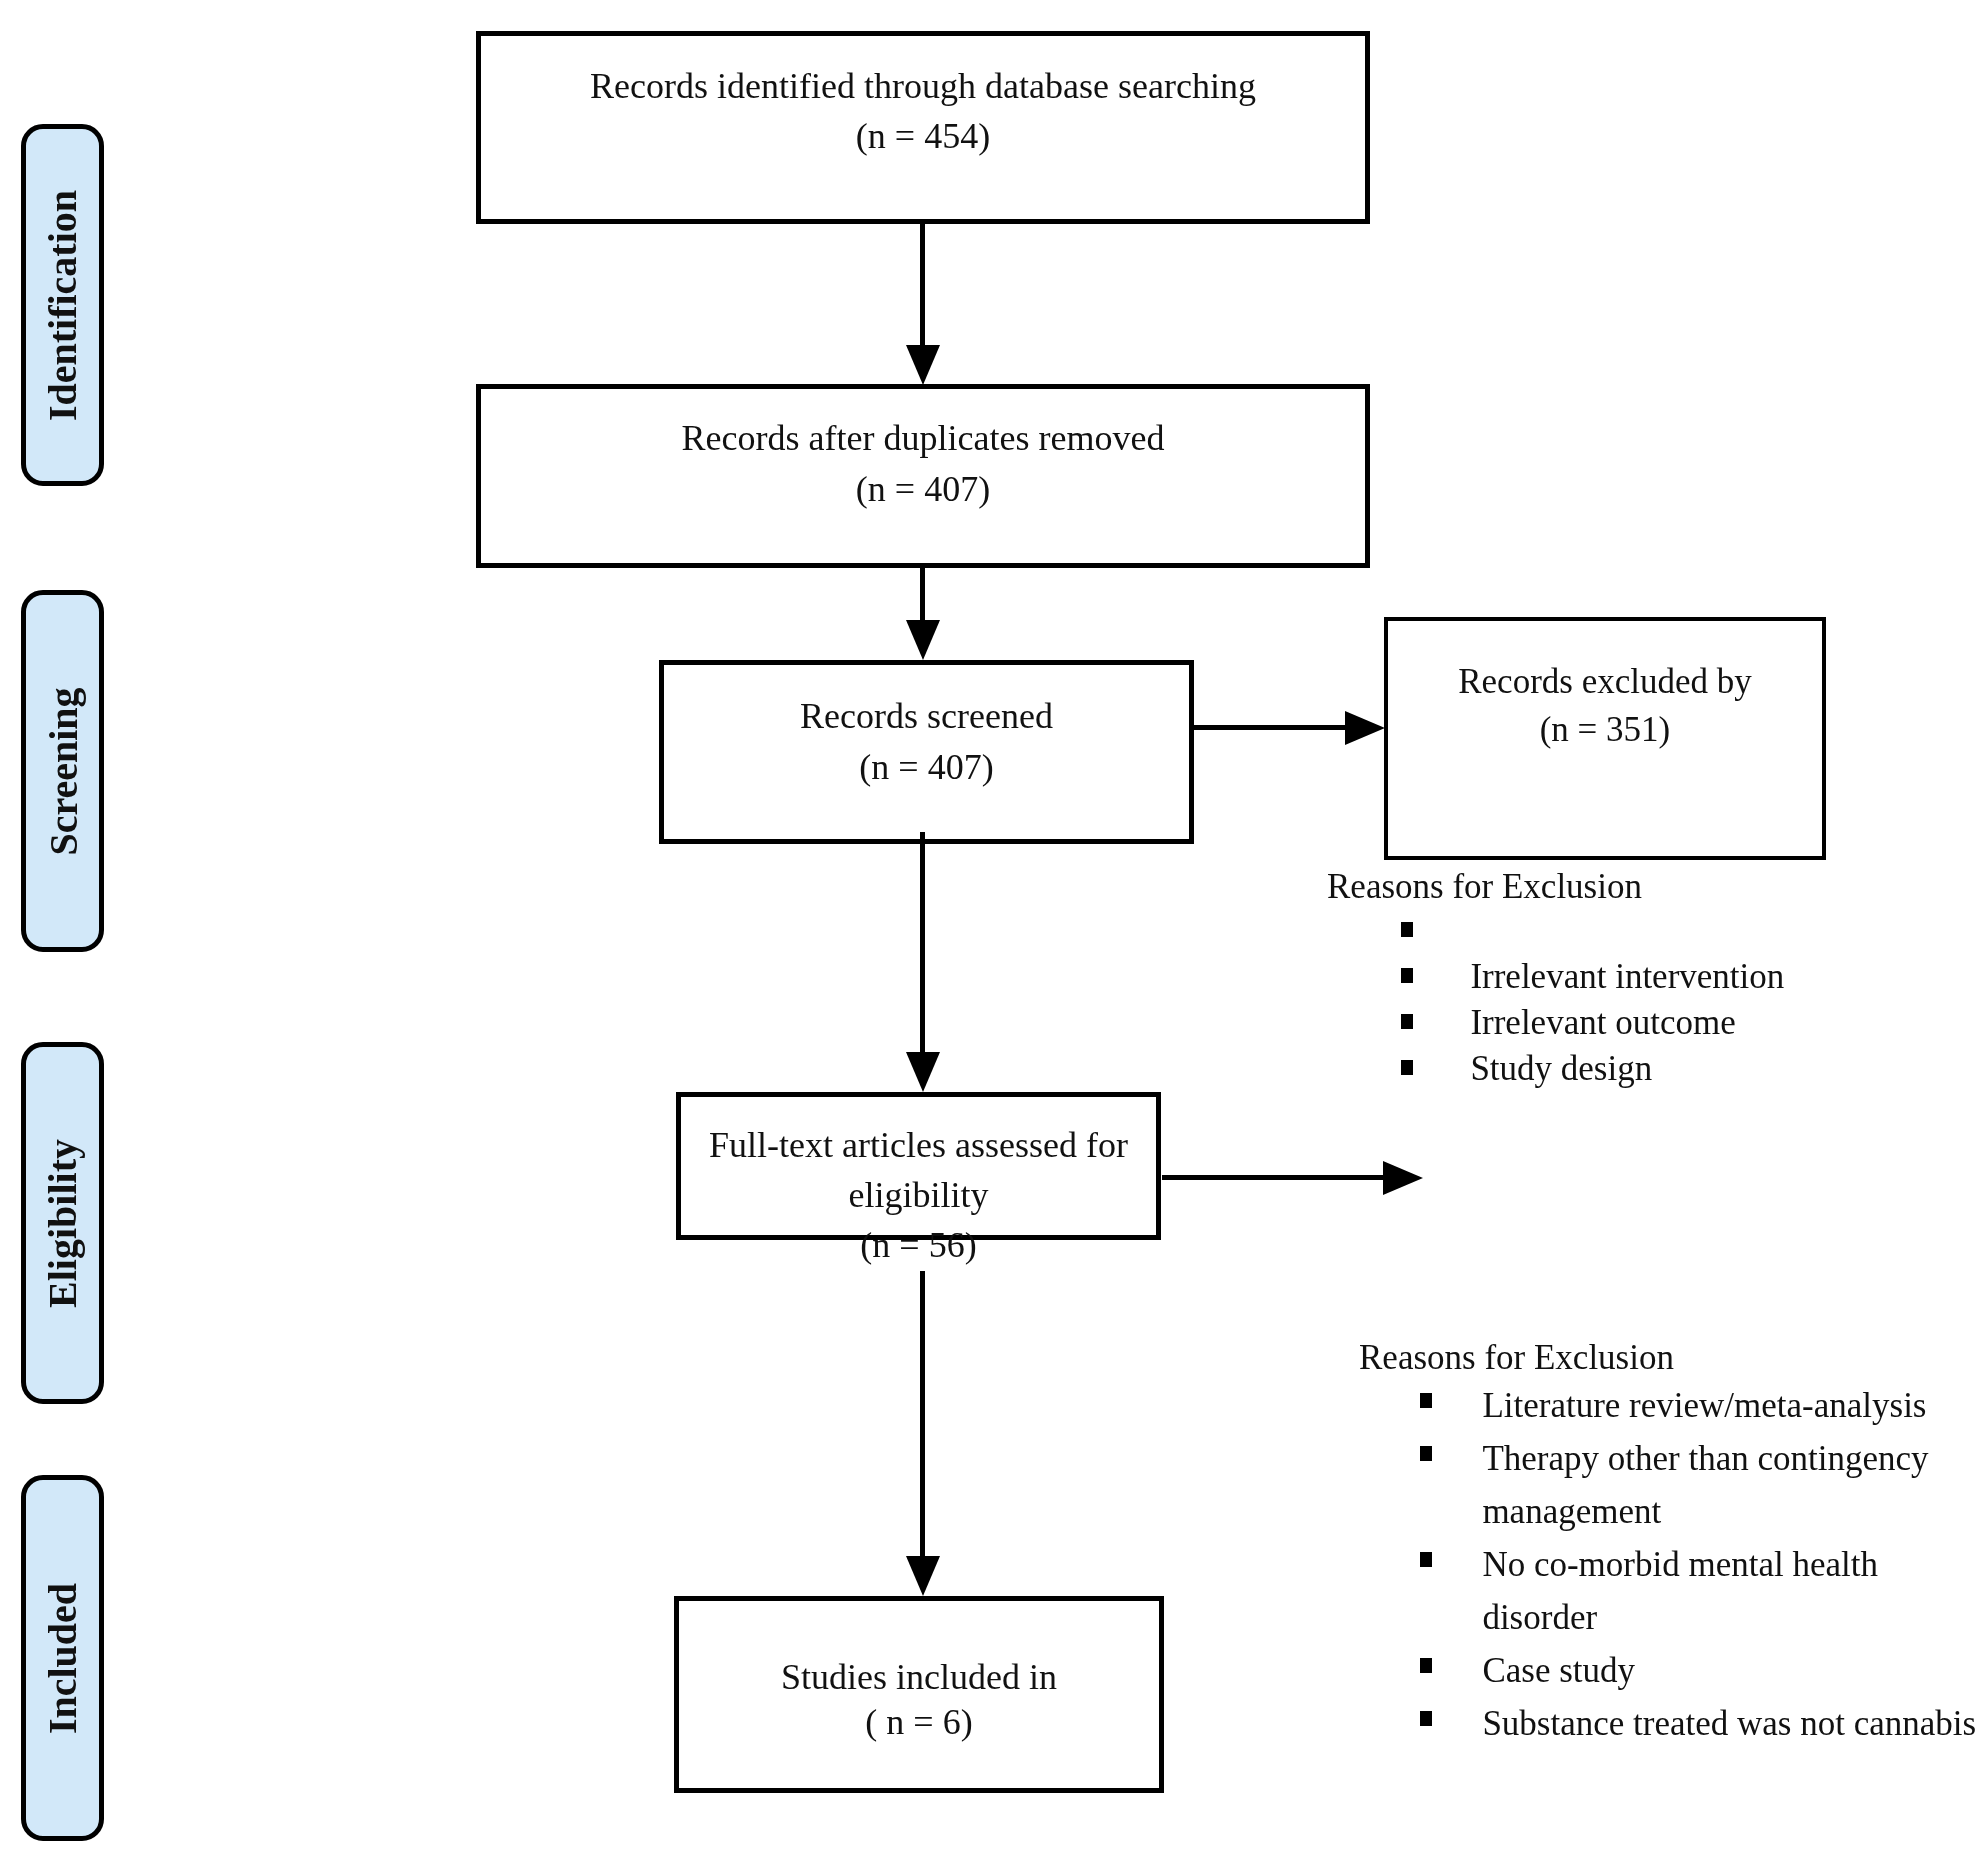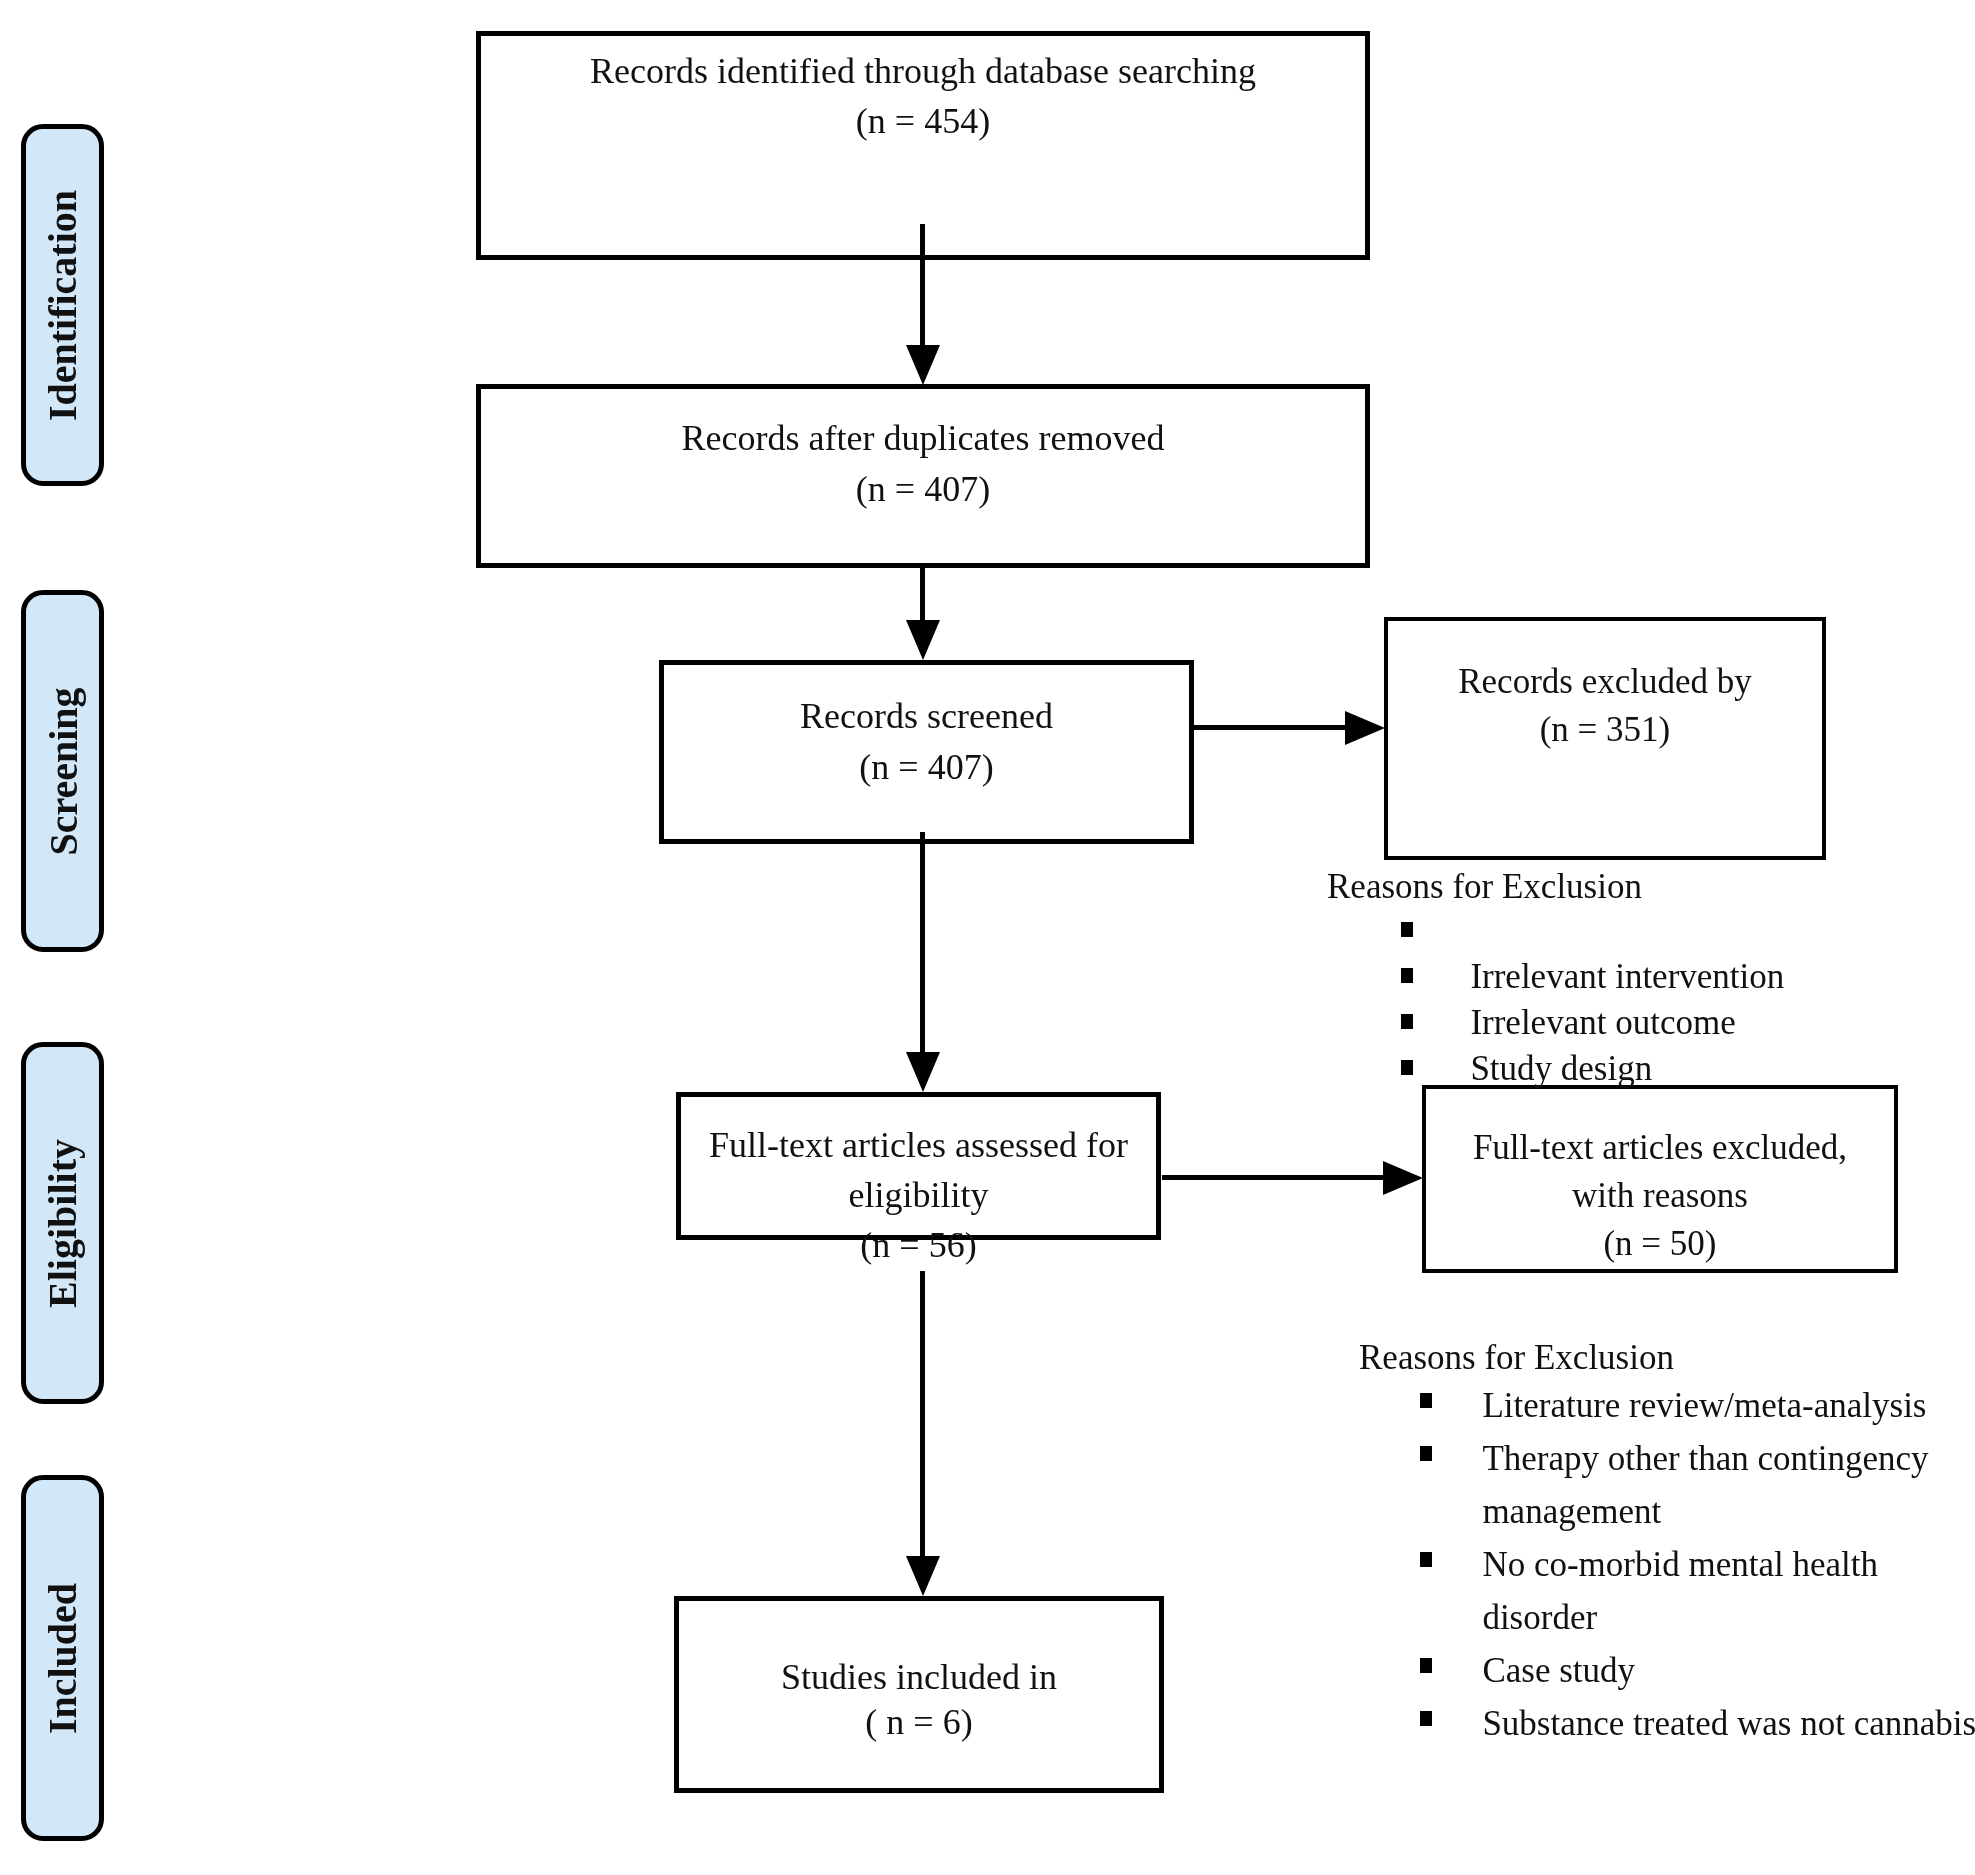--- a/index.html
+++ b/index.html
@@ -107,21 +107,21 @@
   <div class="stage" style="top:590px;height:362px;">
     <span>Screening</span>
   </div>
   <div class="stage" style="top:1042px;height:362px;">
     <span>Eligibility</span>
   </div>
   <div class="stage" style="top:1475px;height:366px;">
     <span>Included</span>
   </div>
 
-  <div class="box" style="left:476px;top:31px;width:894px;height:229px;padding-top:10px;">
+  <div class="box" style="left:476px;top:31px;width:894px;height:193px;padding-top:25px;">
     <div class="box-line" style="line-height:50px;">Records identified through database searching</div>
     <div class="box-line" style="line-height:50px;">(n = 454)</div>
   </div>
 
   <div class="box" style="left:476px;top:384px;width:894px;height:184px;padding-top:24px;">
     <div class="box-line" style="line-height:51px;">Records after duplicates removed</div>
     <div class="box-line" style="line-height:51px;">(n = 407)</div>
   </div>
 
   <div class="box" style="left:659px;top:660px;width:535px;height:184px;padding-top:26px;">
@@ -138,25 +138,20 @@
   <div class="box" style="left:674px;top:1596px;width:490px;height:197px;padding-top:54px;">
     <div class="box-line" style="line-height:45px;">Studies included in</div>
     <div class="box-line" style="line-height:45px;">( n = 6)</div>
   </div>
 
   <div class="box" style="left:1384px;top:617px;width:442px;height:243px;padding-top:37px;border-width:4.8px;">
     <div class="box-line" style="line-height:48px;font-size:35px;">Records excluded by</div>
     <div class="box-line" style="line-height:48px;font-size:35px;">(n = 351)</div>
   </div>
 
-  <div class="box" style="left:1422px;top:1085px;width:476px;height:188px;padding-top:35px;border-width:4.8px;">
-    <div class="box-line" style="line-height:48px;font-size:35px;">Full-text articles excluded,</div>
-    <div class="box-line" style="line-height:48px;font-size:35px;">with reasons</div>
-    <div class="box-line" style="line-height:48px;font-size:35px;">(n = 50)</div>
-  </div>
 
   <div>
     <div class="vline" style="left:920px;top:224px;width:4.8px;height:125px;"></div>
     <div class="head-down" style="left:906px;top:345px;"></div>
   </div>
 
   <div>
     <div class="vline" style="left:920px;top:568px;width:4.8px;height:55px;"></div>
     <div class="head-down" style="left:906px;top:620px;"></div>
   </div>

